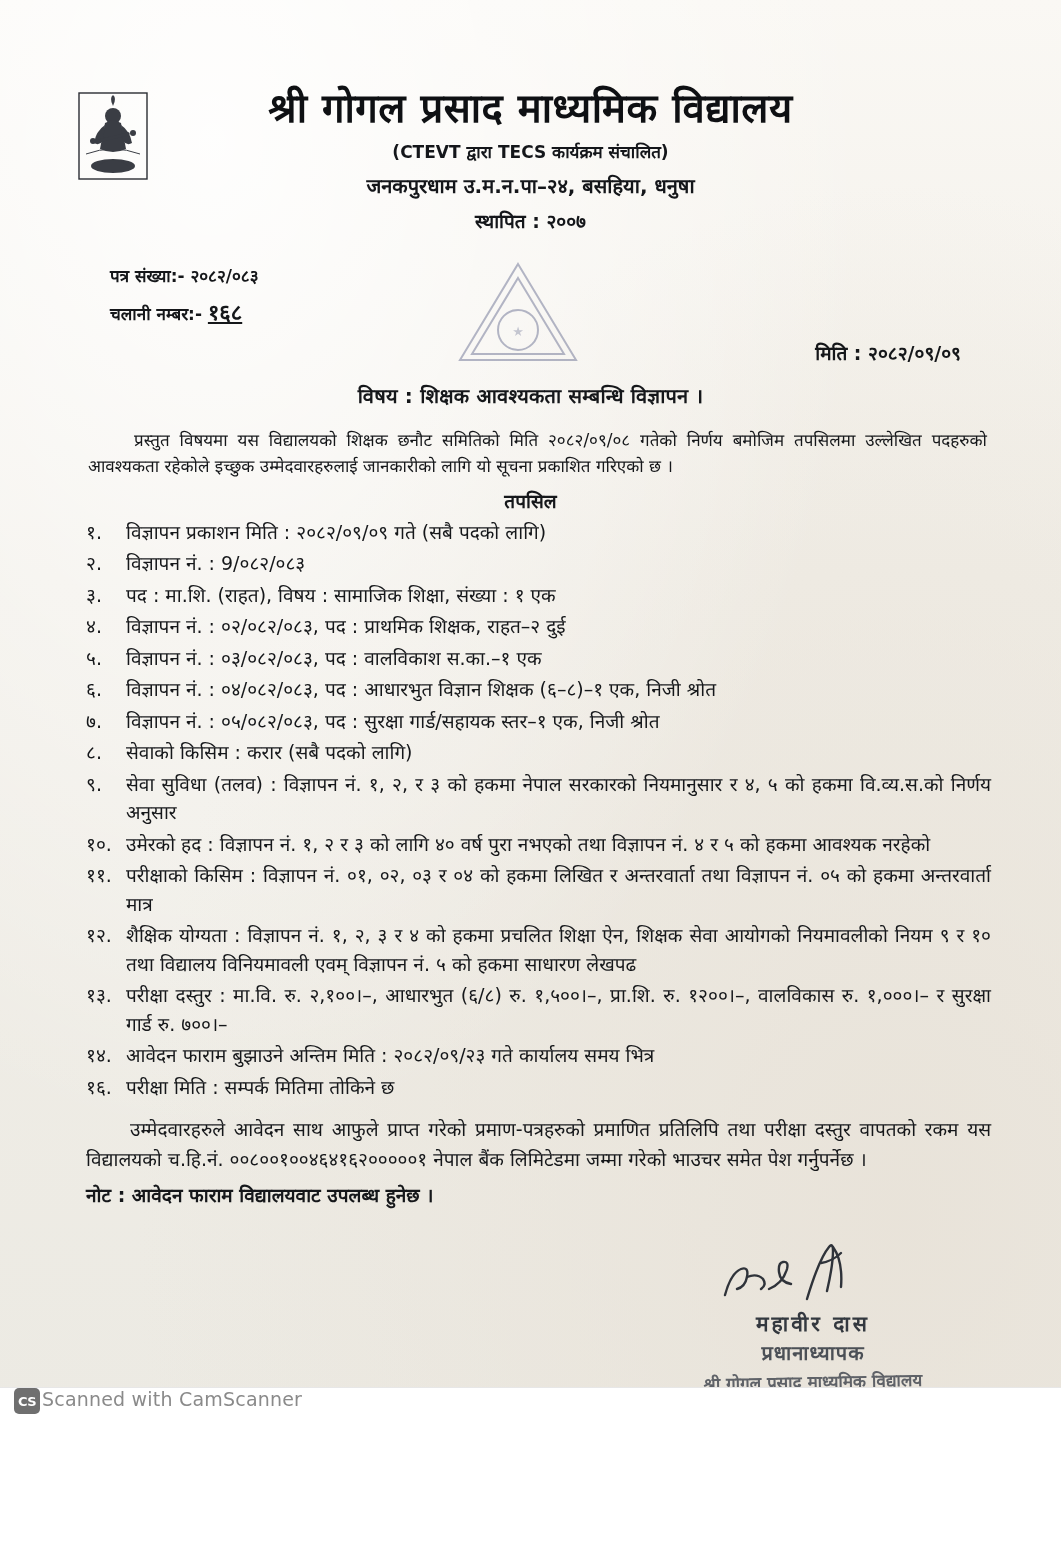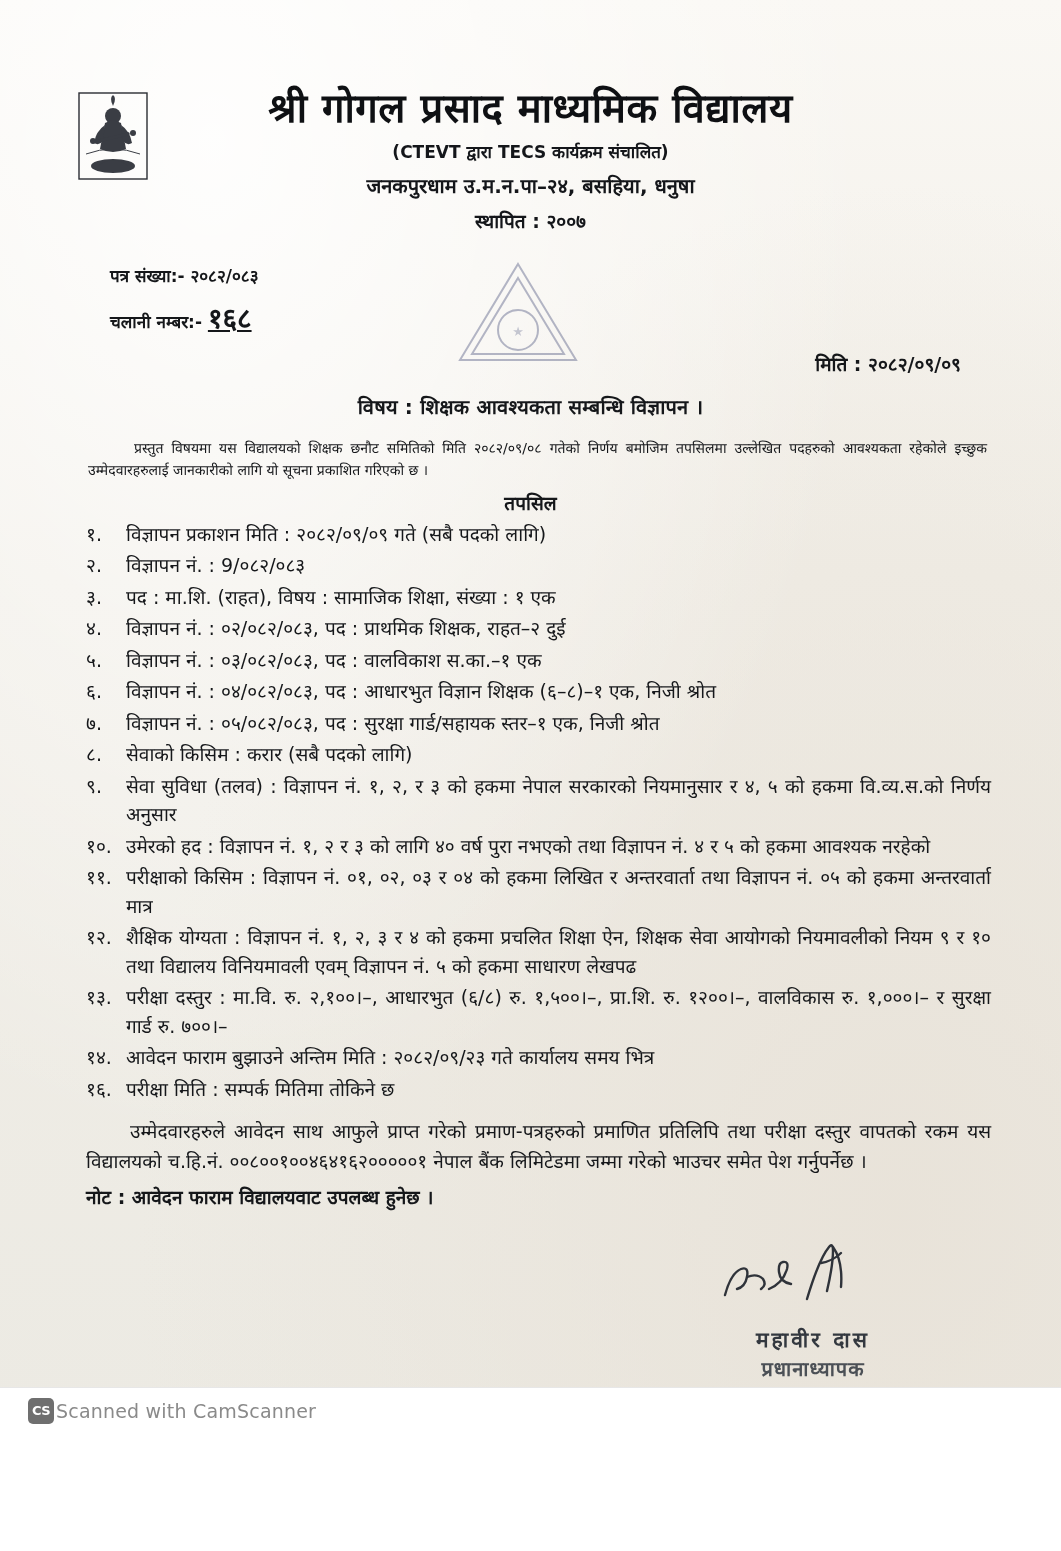--- a/index.html
+++ b/index.html
@@ -88,42 +88,42 @@
   
   .refblock {
     margin-top: 26px;
     font-size: 17px;
     font-weight: bold;
     line-height: 1.9;
     padding-left: 50px;
   }
   .refblock .line { white-space: nowrap; }
   .refnum {
-    font-size: 28px;
+    font-size: 22px;
     text-decoration: underline;
   }
   .date-line {
     text-align: right;
     font-size: 19px;
     font-weight: bold;
     margin-top: 6px;
     padding-right: 40px;
   }
 
   .subject {
     margin-top: 16px;
     text-align: center;
     font-size: 20px;
     font-weight: bold;
     letter-spacing: 0.2px;
   }
 
   .para {
     margin-top: 18px;
-    font-size: 14px;
+    font-size: 17px;
     line-height: 1.55;
     text-align: justify;
     text-justify: inter-word;
     padding: 0 14px 0 28px;
   }
   .para.first { text-indent: 46px; }
 
   .tapsil {
     margin-top: 8px;
     text-align: center;
@@ -182,21 +182,21 @@
     color: #2b2f36;
   }
   .sig-scribble {
     position: absolute;
     right: 120px;
     top: -28px;
     width: 200px;
     height: 70px;
   }
   .sig-name {
-    margin-top: 60px;
+    margin-top: 44px;
     font-size: 21px;
     font-weight: bold;
     letter-spacing: 3px;
     color: #33383f;
   }
   .sig-title {
     margin-top: 2px;
     font-size: 20px;
     font-weight: bold;
     letter-spacing: 1px;
@@ -222,22 +222,21 @@
 
   
   .footer {
     position: absolute;
     left: 0;
     bottom: 0;
     width: 100%;
     height: 46px;
     background: #ffffff;
     display: flex;
-    align-items: center;
-    padding-left: 28px;
+    padding-left: 14px;
     box-sizing: border-box;
     border-top: 1px solid #e7e7e7;
   }
   .cs-badge {
     width: 26px;
     height: 26px;
     border-radius: 5px;
     background: #6f6f6f;
     color: #ffffff;
     font-size: 13px;

